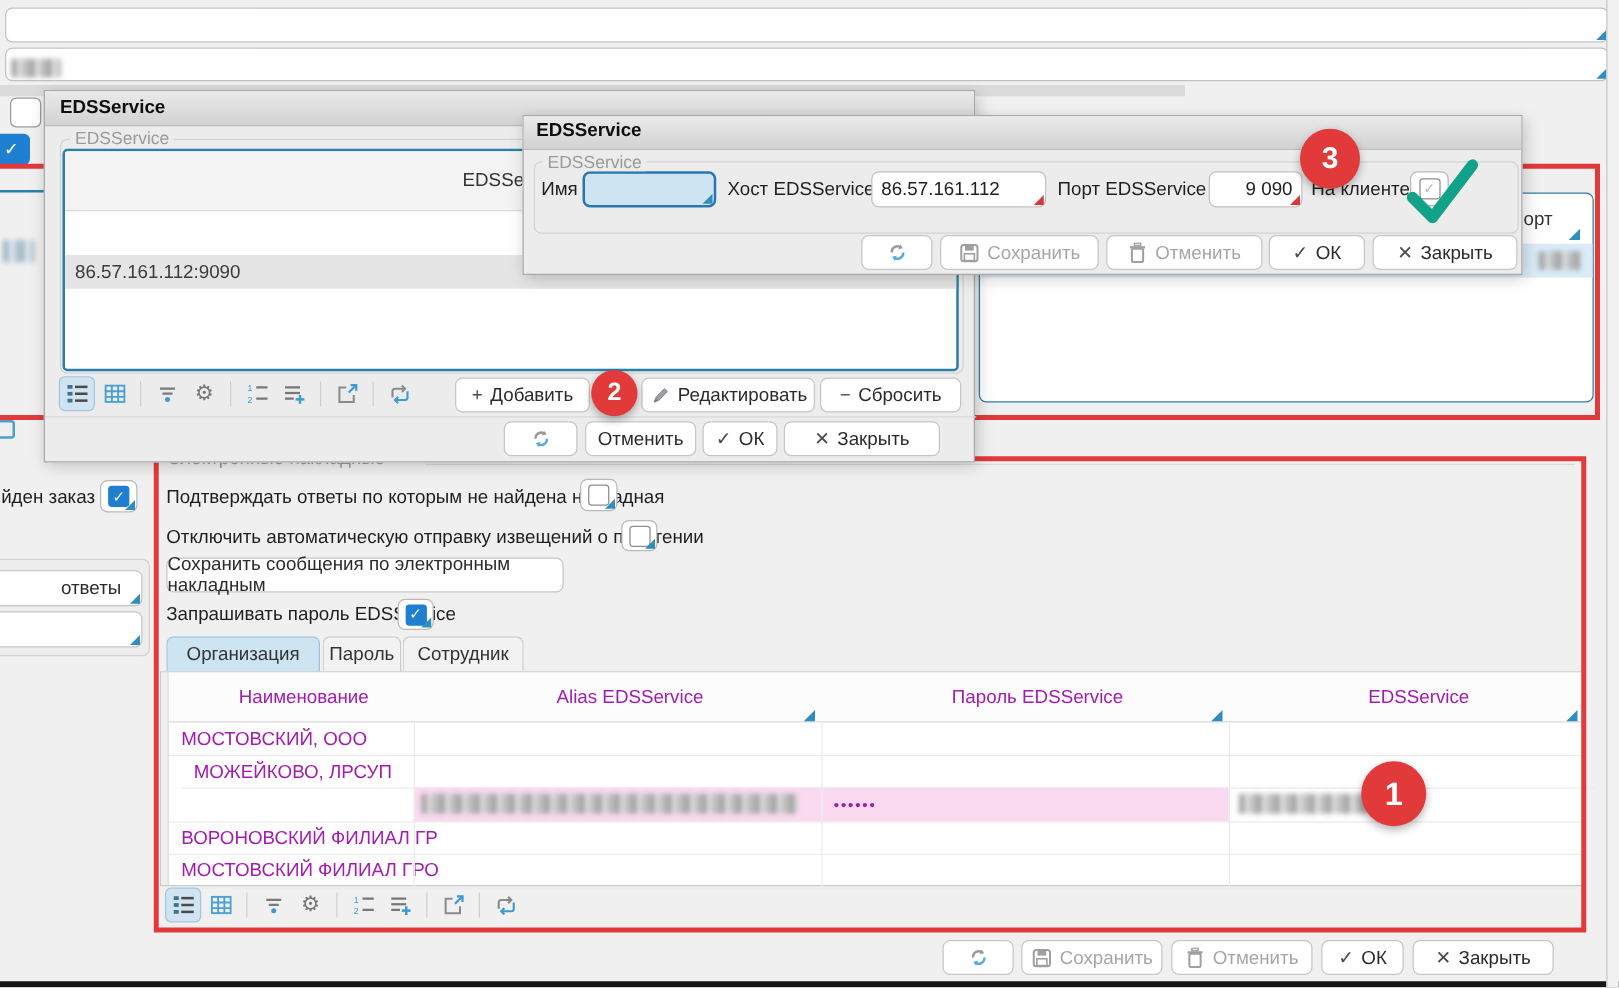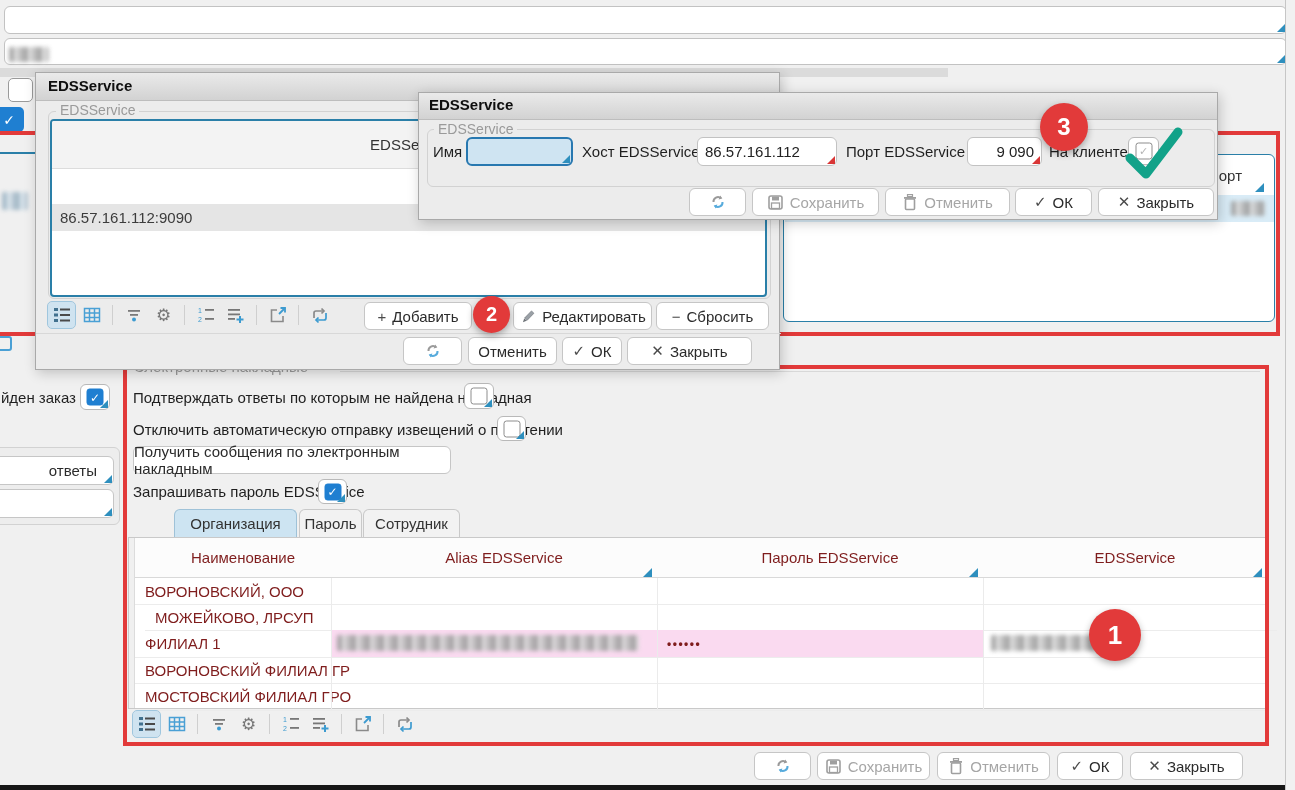--- a/index.html
+++ b/index.html
@@ -35,25 +35,25 @@
   .lbl{position:absolute;font-size:15px;color:#1f1f1f;white-space:nowrap;}
   .redrect{position:absolute;border:4px solid #e23a3a;box-sizing:border-box;}
   .circle{position:absolute;background:#e23a3a;border-radius:50%;color:#fff;font-weight:bold;
           display:flex;align-items:center;justify-content:center;box-shadow:0 3px 7px rgba(0,0,0,.30);z-index:50;}
   .icons{position:absolute;display:flex;align-items:center;gap:3px;}
   .ibtn{width:27px;height:26px;display:flex;align-items:center;justify-content:center;border-radius:4px;}
   .ibtn.sel{background:#cfe3f0;outline:1px solid #9fc6de;}
   .isep{width:1px;height:20px;background:#cfcfcf;margin:0 4px;}
   .tab{position:absolute;box-sizing:border-box;height:28px;border:1px solid #c9c9c9;border-bottom:none;
        border-radius:6px 6px 0 0;background:#f2f2f2;display:flex;align-items:center;justify-content:center;
-       font-size:15px;color:#333;margin-left:41px;}
+       font-size:15px;color:#333;}
   .tab.act{background:#cde4f2;border-color:#9fc2d8;}
   .tblv{position:absolute;width:1px;background:#ebebeb;}
   .trow{position:absolute;border-bottom:1px solid #ececec;}
-  .cell{position:absolute;top:0;bottom:0;display:flex;align-items:center;padding:0 10px;white-space:nowrap;overflow:hidden;font-size:15px;color:#7f1d1d;text-align:right;}
+  .cell{position:absolute;top:0;bottom:0;display:flex;align-items:center;padding:0 10px;white-space:nowrap;overflow:hidden;font-size:15px;color:#a21caf;text-align:right;}
   .hline{position:absolute;background:#d8d8d8;height:1px;}
 </style>
 </head>
 <body>
 
 <div id="screen">
 
   <div class="inp" style="left:4px;top:6px;width:1283px;height:28px;">
       <span class="tri-b"></span>
     </div>
@@ -104,21 +104,21 @@
       <span class="tri-b"></span>
     </div>
 
   <div class="lbl" style="left:133px;top:421px;">Отключить автоматическую отправку извещений о прочтении</div>
   <div class="cbw" style="left:497px;top:416px;width:29px;height:25px;">
       <span class="in"></span>
       <span class="tri-b"></span>
     </div>
 
   <div class="btn" style="left:133px;top:446px;width:318px;height:28px;">
-    <span>Получить сообщения по электронным накладным</span>
+    <span>Сохранить сообщения по электронным накладным</span>
   </div>
 
   <div class="lbl" style="left:133px;top:483px;">Запрашивать пароль EDSService</div>
   <div class="cbw on" style="left:318px;top:479px;width:29px;height:25px;">
       <span class="in">✓</span>
       <span class="tri-b"></span>
     </div>
 
   <div class="tab act" style="left:133px;top:509px;width:123px;">
       <span>Организация</span>
@@ -137,29 +137,28 @@
       <div class="cell" style="left:0;width:196px;justify-content:center;">Наименование</div>
       <div class="cell" style="left:522px;width:326px;justify-content:center;">Пароль EDSService</div>
       <div class="cell" style="left:196px;width:326px;justify-content:center;">Alias EDSService</div>
       <div class="cell" style="left:848px;width:284px;justify-content:center;">EDSService</div>
       <span class="sort" style="left:508px;top:30px;"></span>
       <span class="sort" style="left:834px;top:30px;"></span>
       <span class="sort" style="left:1118px;top:30px;"></span>
     </div>
 
     <div class="trow" style="left:6px;top:40px;width:1132px;height:26px;">
-      <div class="cell" style="left:0;width:196px;">ВОРОНОВСКИЙ, ООО</div>
+      <div class="cell" style="left:0;width:196px;">МОСТОВСКИЙ, ООО</div>
     </div>
     <div class="trow" style="left:16px;top:66px;width:1132px;height:26px;">
       <div class="cell" style="left:0;width:196px;">МОЖЕЙКОВО, ЛРСУП</div>
     </div>
     <div class="trow" style="left:6px;top:92px;width:1132px;height:27px;">
       <div class="abs" style="left:196px;top:0;width:326px;height:27px;background:#fadaf0;"></div>
       <div class="abs" style="left:522px;top:0;width:326px;height:27px;background:#fadaf0;"></div>
-      <div class="cell" style="left:0;width:196px;">ФИЛИАЛ 1</div>
       <span class="blur" style="left:202px;top:5px;width:302px;height:16px;"></span>
       <div class="cell" style="left:522px;width:200px;font-size:12px;letter-spacing:1.5px;font-weight:bold;">••••••</div>
       <span class="blur" style="left:856px;top:5px;width:112px;height:16px;"></span>
     </div>
     <div class="trow" style="left:6px;top:119px;width:1132px;height:26px;">
       <div class="cell" style="left:0;width:200px;">ВОРОНОВСКИЙ ФИЛИАЛ ГР</div>
     </div>
     <div class="trow" style="left:6px;top:145px;width:1132px;height:27px;">
       <div class="cell" style="left:0;width:200px;">МОСТОВСКИЙ ФИЛИАЛ ГРО</div>
     </div>

